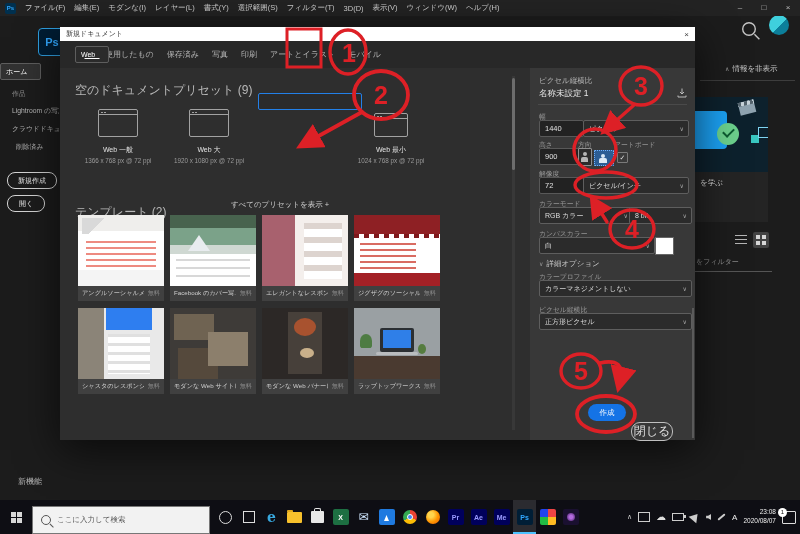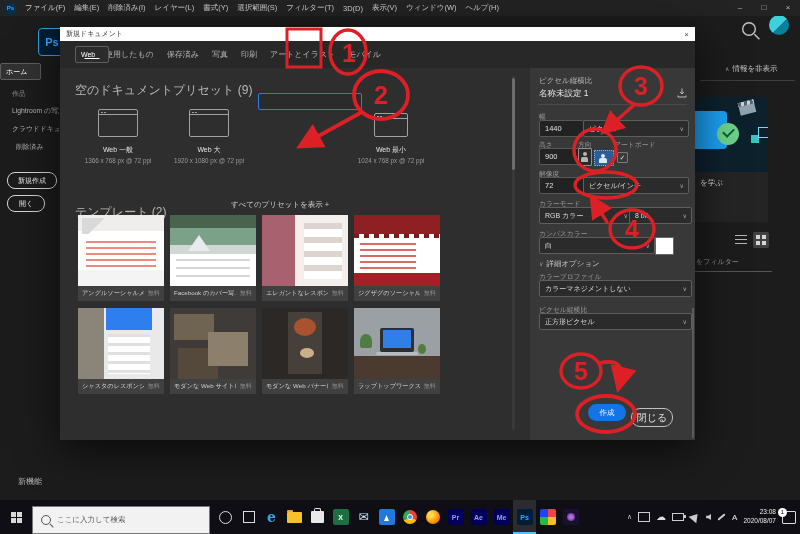--- a/index.html
+++ b/index.html
@@ -152,22 +152,22 @@
   .ori-l{position:absolute;left:64px;top:82px;width:18px;height:14px;border:1px dotted #6fb2ff;background:#2c5d94;border-radius:1px;}
   .ori-l::before{content:"";position:absolute;left:6px;top:2.5px;width:4px;height:4px;border-radius:50%;background:#dce9f5;}
   .ori-l::after{content:"";position:absolute;left:4px;top:7px;width:8px;height:5px;border-radius:2px 2px 0 0;background:#dce9f5;}
   .chk{position:absolute;left:87px;top:84px;width:9px;height:9px;background:#3a3a3a;border:1px solid #7a7a7a;
        border-radius:1px;color:#ddd;font-size:7px;line-height:9px;text-align:center;}
   .swatch{position:absolute;left:125px;top:169px;width:17px;height:16px;background:#fff;border:1px solid #666;}
   .adv{position:absolute;left:9px;top:191px;font-size:7.5px;color:#c8c8c8;}
   .adv .ch{font-size:6px;color:#999;margin-right:3px;}
   .btn-create{position:absolute;left:58px;top:336px;width:38px;height:17px;background:#1473e6;border-radius:9px;
               color:#fff;font-size:7.5px;display:flex;align-items:center;justify-content:center;}
-  .btn-close{position:absolute;left:101px;top:340px;width:40px;height:17px;border:1px solid #c0c0c0;border-radius:9px;
-             color:#e0e0e0;font-size:10px;display:flex;align-items:center;justify-content:center;}
+  .btn-close{position:absolute;left:101px;top:354px;width:40px;height:17px;border:1px solid #c0c0c0;border-radius:9px;
+             color:#e0e0e0;font-size:12px;display:flex;align-items:center;justify-content:center;}
   .r-scroll{position:absolute;right:1px;top:240px;width:2px;height:130px;background:#5a5a5a;}
   
   .taskbar{position:absolute;left:0;top:500px;width:800px;height:34px;background:#0e0e14;z-index:20;
            display:flex;align-items:flex-end;}
   .tb-start{width:32px;height:34px;display:flex;align-items:center;justify-content:center;}
   .win-ico{position:relative;width:11px;height:11px;}
   .win-ico::before{content:"";position:absolute;left:0;top:0;width:5px;height:5px;background:#d8d8d8;
                    box-shadow:6px 0 #d8d8d8,0 6px #d8d8d8,6px 6px #d8d8d8;}
   .tb-search{width:168px;height:26px;background:#f2f2f2;border:1px solid #777;display:flex;align-items:center;
              gap:6px;padding-left:8px;color:#555;font-size:7.5px;}
@@ -218,21 +218,21 @@
   
   .anno{position:absolute;left:0;top:0;width:800px;height:534px;z-index:40;pointer-events:none;}
 </style>
 </head>
 <body>
 
 <div class="menubar">
   <span class="ps-mini">Ps</span>
   <span class="mi">ファイル(F)</span>
   <span class="mi">編集(E)</span>
-  <span class="mi">削除済み(I)</span>
+  <span class="mi">モダンな(I)</span>
   <span class="mi">レイヤー(L)</span>
   <span class="mi">書式(Y)</span>
   <span class="mi">選択範囲(S)</span>
   <span class="mi">フィルター(T)</span>
   <span class="mi">3D(D)</span>
   <span class="mi">表示(V)</span>
   <span class="mi">ウィンドウ(W)</span>
   <span class="mi">ヘルプ(H)</span>
 </div>
 <div class="winctl">

